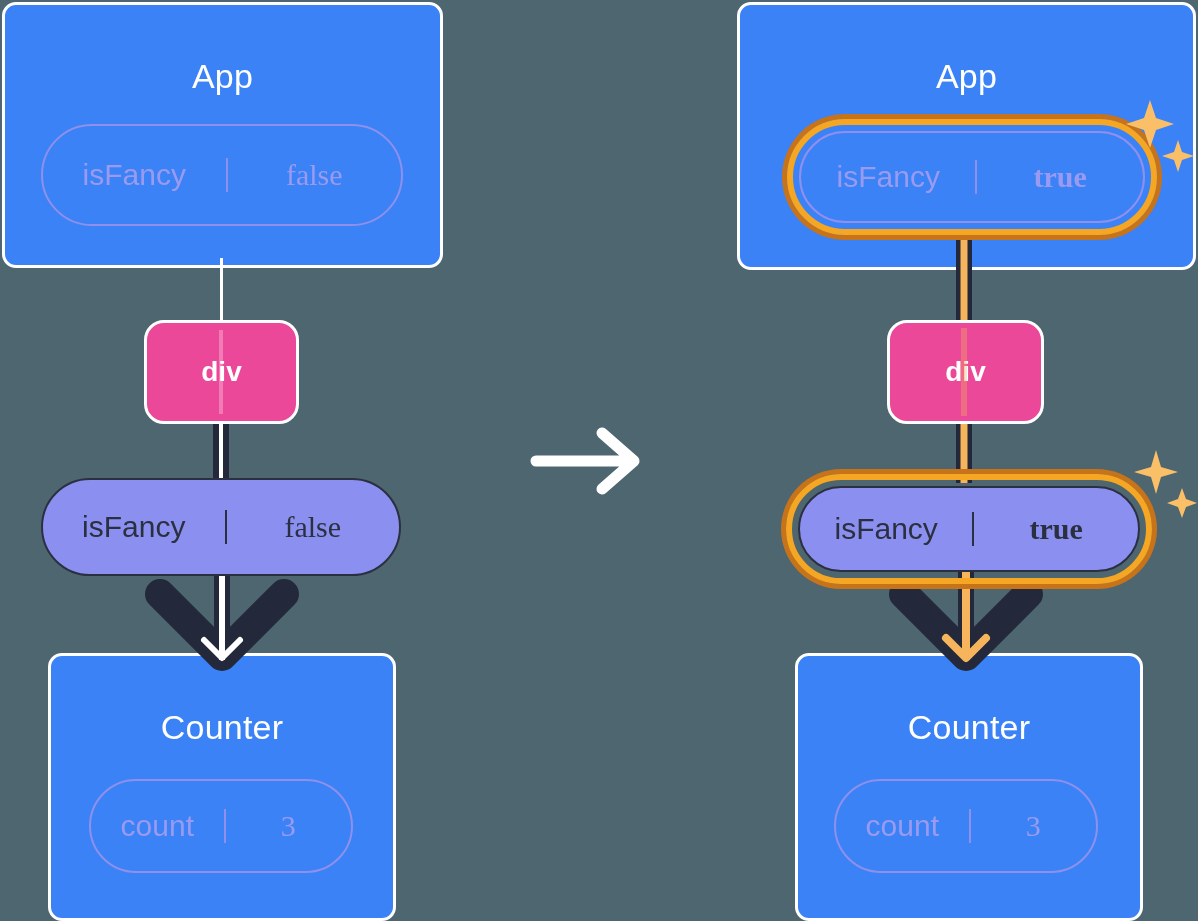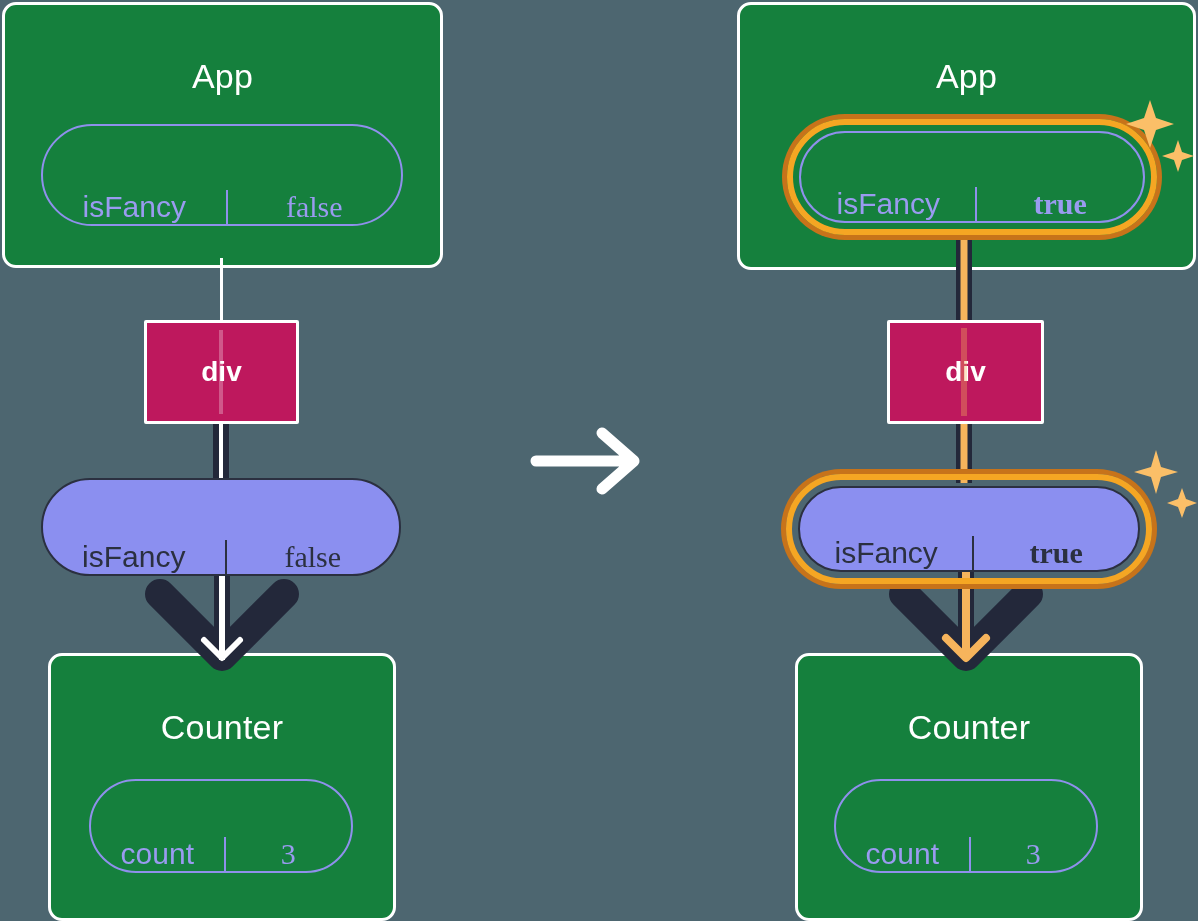--- a/index.html
+++ b/index.html
@@ -16,56 +16,56 @@
   }
 
   .stage {
     position: absolute;
     inset: 0;
   }
 
   
   .panel {
     position: absolute;
-    background: #15803d;
+    background: #3b82f6;
     border: 3px solid #ffffff;
     border-radius: 14px;
     box-sizing: border-box;
   }
   .panel-title {
     position: absolute;
     left: 0;
     right: 0;
     text-align: center;
     color: #ffffff;
     font-size: 34px;
     font-weight: 400;
     letter-spacing: .2px;
   }
   .div-box {
     position: absolute;
-    background: #be185d;
+    background: #ec4899;
     border: 3px solid #ffffff;
-    border-radius: 2px;
+    border-radius: 20px;
     box-sizing: border-box;
     display: flex;
     align-items: center;
     justify-content: center;
     color: #ffffff;
     font-size: 28px;
     font-weight: 700;
     z-index: 6;
   }
 
   
   .pill {
     position: absolute;
     box-sizing: border-box;
     display: flex;
-    align-items: flex-end;
+    align-items: center;
     border-radius: 999px;
     z-index: 7;
   }
   .pill .cell {
     display: flex;
     align-items: center;
     justify-content: center;
     box-sizing: border-box;
     font-size: 30px;
     white-space: nowrap;

